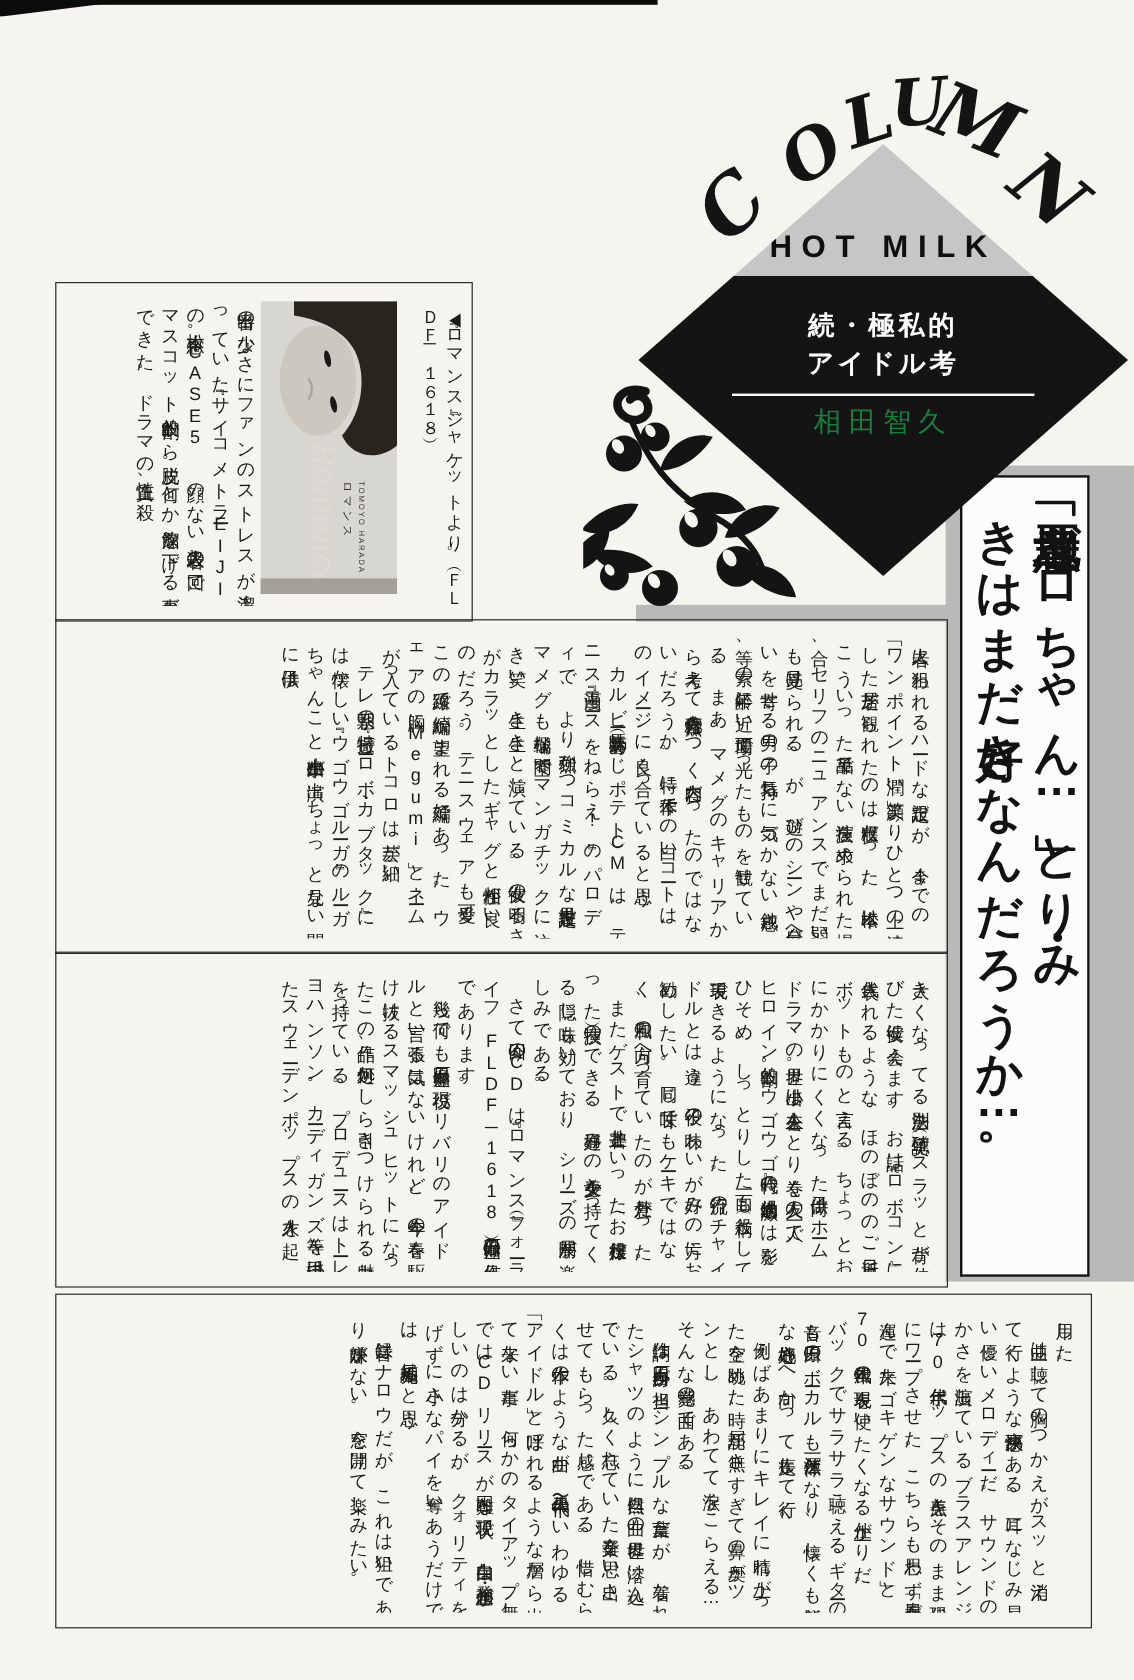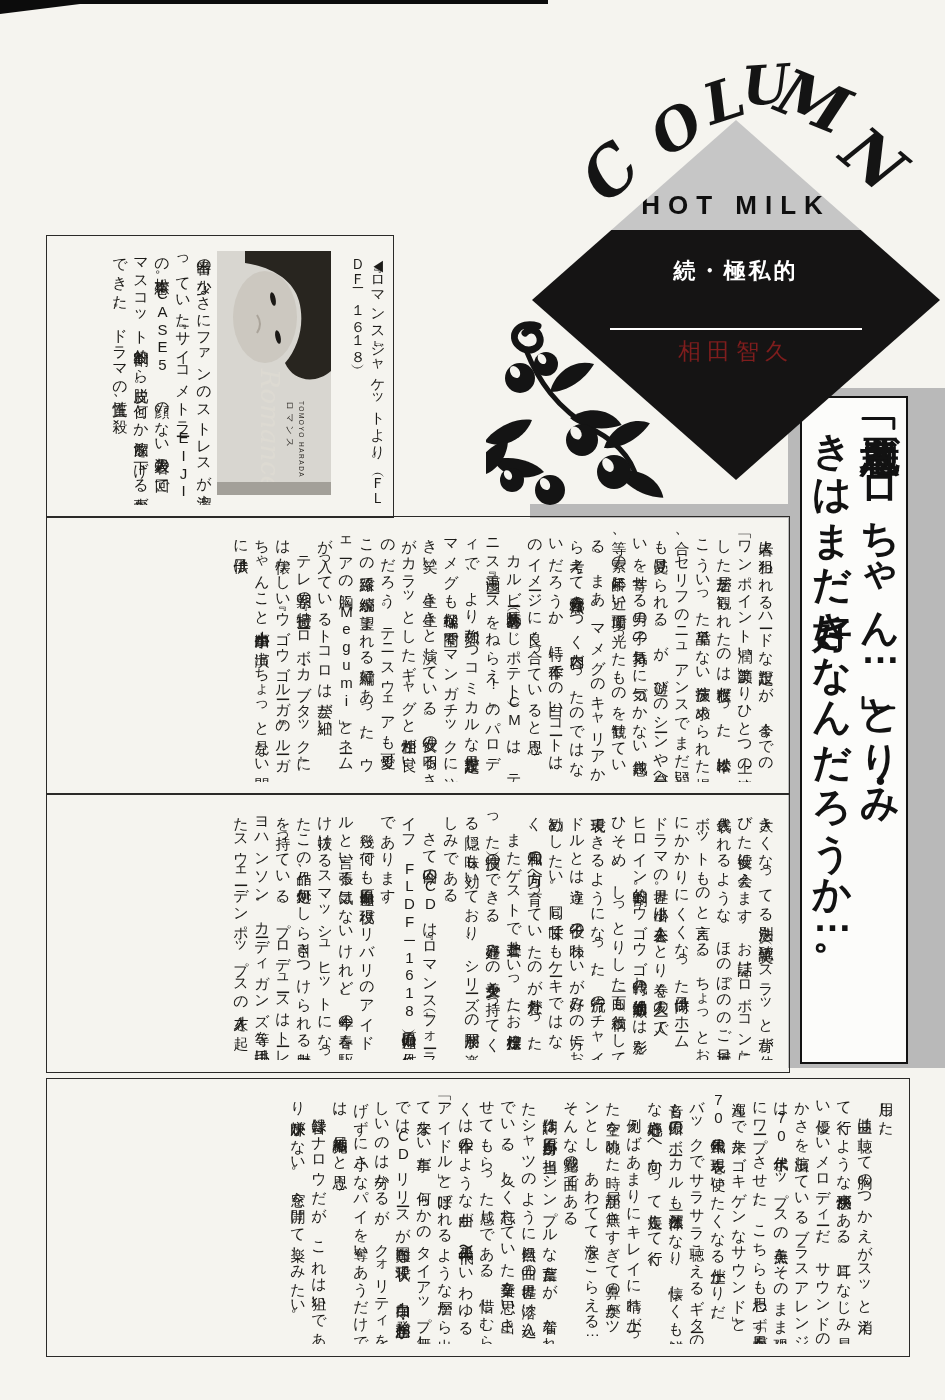--- a/index.html
+++ b/index.html
@@ -37,21 +37,21 @@
   #diamond{position:absolute;left:532px;top:120px;width:408px;height:360px;
         clip-path:polygon(50% 0,100% 50%,50% 100%,0 50%);}
   .d-gray{position:absolute;left:0;top:0;right:0;height:110px;background:#c6c6c6;}
   .d-black{position:absolute;left:0;top:110px;right:0;bottom:0;background:#151414;}
   #hotmilk{position:absolute;top:70px;left:0;width:100%;text-align:center;
         font-size:26px;font-weight:bold;letter-spacing:8px;color:#0f0f0f;}
   .d-title{position:absolute;left:0;width:100%;text-align:center;color:#ffffff;
         font-size:22px;font-weight:800;letter-spacing:3px;}
   #dt1{top:136px;} #dt2{top:168px;}
   #drule{position:absolute;top:208px;left:78px;width:252px;height:2px;background:#ffffff;}
-  #dauthor{position:absolute;top:216px;left:0;width:100%;text-align:center;color:#7f1d1d;
+  #dauthor{position:absolute;top:216px;left:0;width:100%;text-align:center;color:#15803d;
         font-size:23px;letter-spacing:6px;}
   
   .ornate{position:absolute;font-family:"DejaVu Serif",serif;font-style:italic;
         font-weight:bold;color:#141414;line-height:1;}
   #ol-0{left:585px;top:140px;font-size:64px;transform:rotate(-45deg);}
   #ol-1{left:652px;top:100px;font-size:56px;transform:rotate(-32deg);}
   #ol-2{left:704px;top:72px;font-size:56px;transform:rotate(-18deg);}
   #ol-3{left:742px;top:58px;font-size:54px;transform:rotate(-4deg);}
   #ol-4{left:778px;top:70px;font-size:64px;transform:rotate(22deg);}
   #ol-5{left:844px;top:128px;font-size:64px;transform:rotate(40deg);}
@@ -80,20 +80,21 @@
       <p>「意地悪ゴロちゃん…」とり・み</p>
       <p>きはまだ好きなんだろうか…。</p>
     </div>
   </div>
 
   <div id="diamond">
     <div class="d-gray"></div>
     <div class="d-black"></div>
     <div id="hotmilk">HOT MILK</div>
     <div class="d-title" id="dt1">続・極私的</div>
+    <div class="d-title" id="dt2">アイドル考</div>
     <div id="drule"></div>
     <div id="dauthor">相田智久</div>
   </div>
 
   <svg id="floral" viewBox="0 0 180 200">
     <g fill="#141414">
       <path d="M52,6 C32,0 22,16 33,26 C42,34 56,29 54,18 C52,9 43,8 39,13" fill="none" stroke="#141414" stroke-width="7" stroke-linecap="round"></path>
       <path d="M40,30 C52,60 70,88 108,110 C134,124 150,142 152,168" fill="none" stroke="#141414" stroke-width="5" stroke-linecap="round"></path>
       <path d="M0,0 C14,-16 38,-18 52,-4 C36,6 14,8 0,0" transform="translate(64,72) rotate(-28)"></path>
       <path d="M0,0 C14,-16 38,-18 52,-4 C36,6 14,8 0,0" transform="translate(84,98) rotate(12)"></path>

